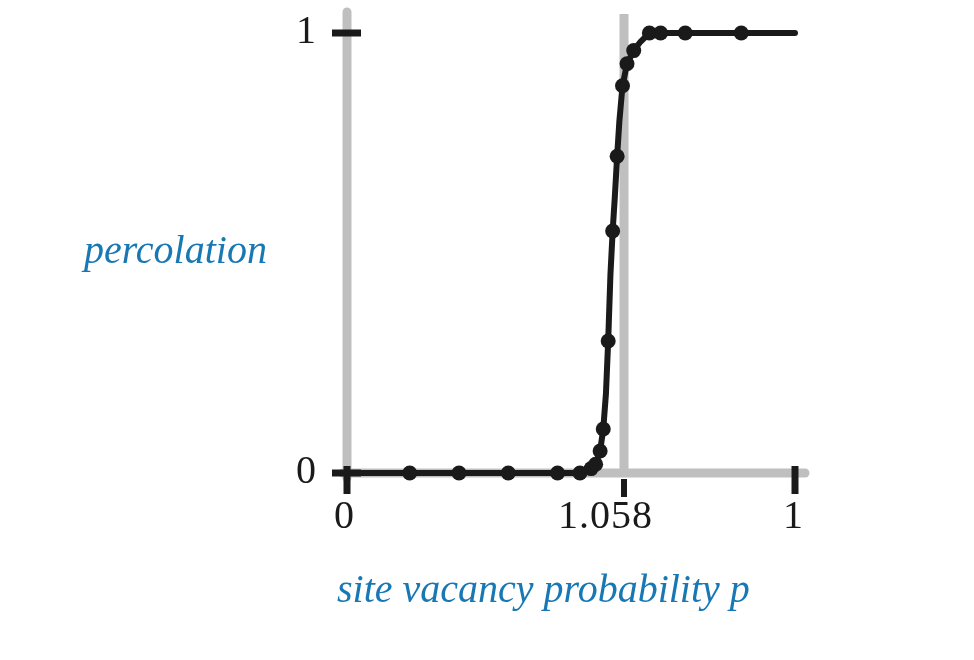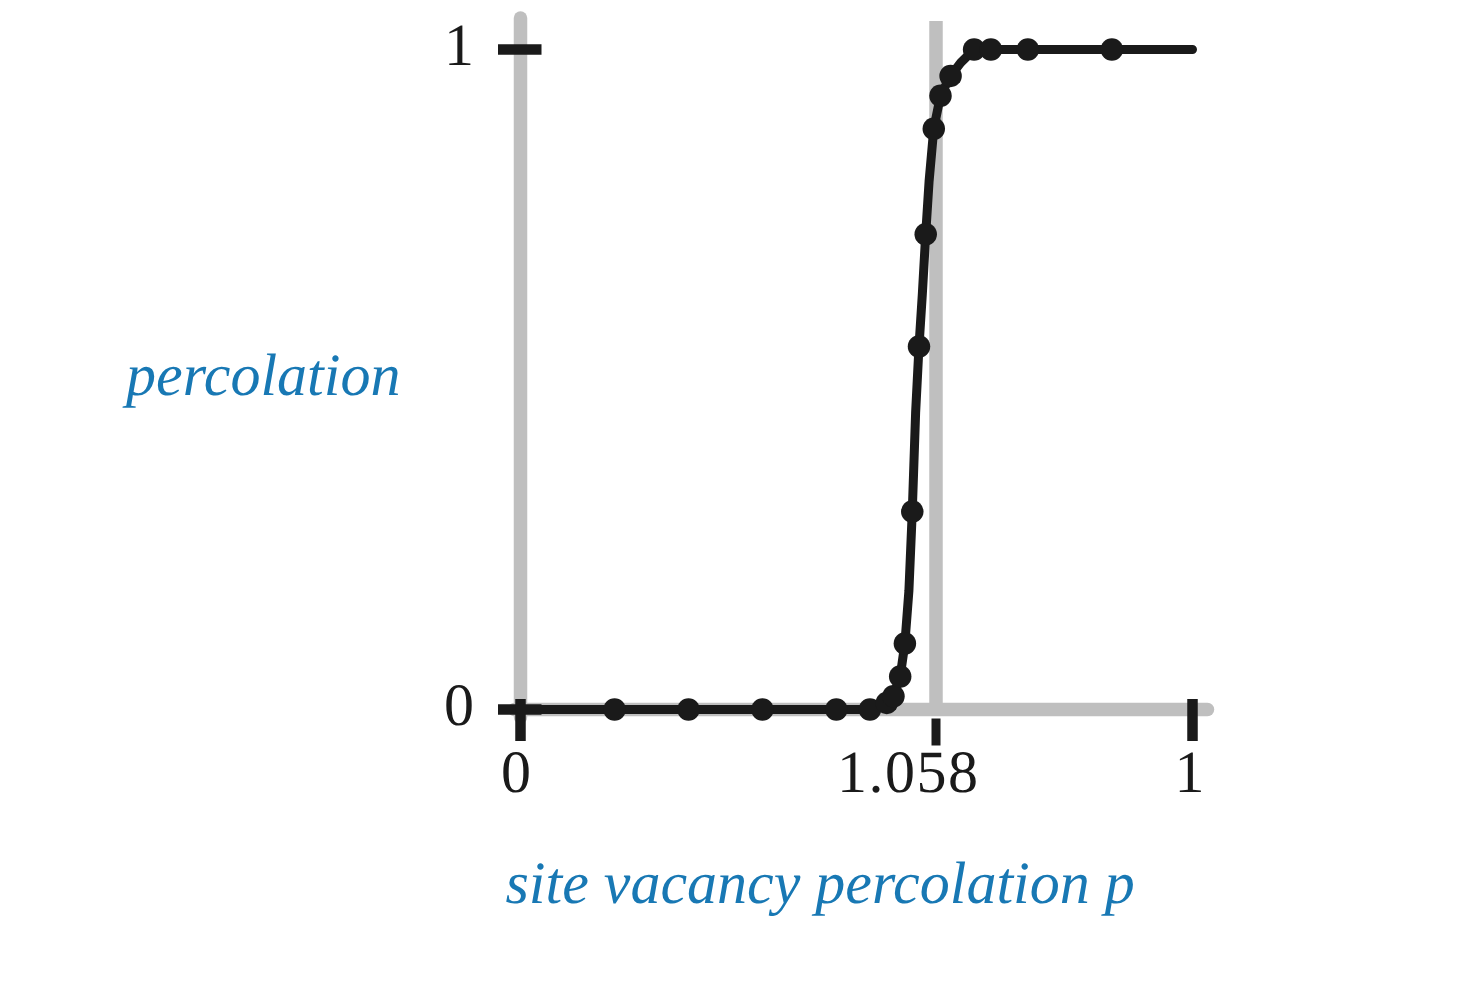--- a/index.html
+++ b/index.html
@@ -106,21 +106,21 @@
           <circle cx="685.24" cy="33.00" r="7.5" fill="#1a1a1a"></circle>
           <circle cx="741.24" cy="33.00" r="7.5" fill="#1a1a1a"></circle>
         </g>
     </g>
   </svg>
 
   <div class="axis-label-blue" id="ylabel-block">
     <div>percolation</div>
   </div>
 
-  <div class="axis-label-blue" id="xlabel-block">site vacancy percolation p</div>
+  <div class="axis-label-blue" id="xlabel-block">site vacancy probability p</div>
 
   <div class="tick-text" id="ytick-1-label">1</div>
   <div class="tick-text" id="ytick-0-label">0</div>
   <div class="tick-text" id="xtick-0-label">0</div>
   <div class="tick-text" id="xtick-pc-label">1.058</div>
   <div class="tick-text" id="xtick-1-label">1</div>
 
 </div>
 
 </body></html>

